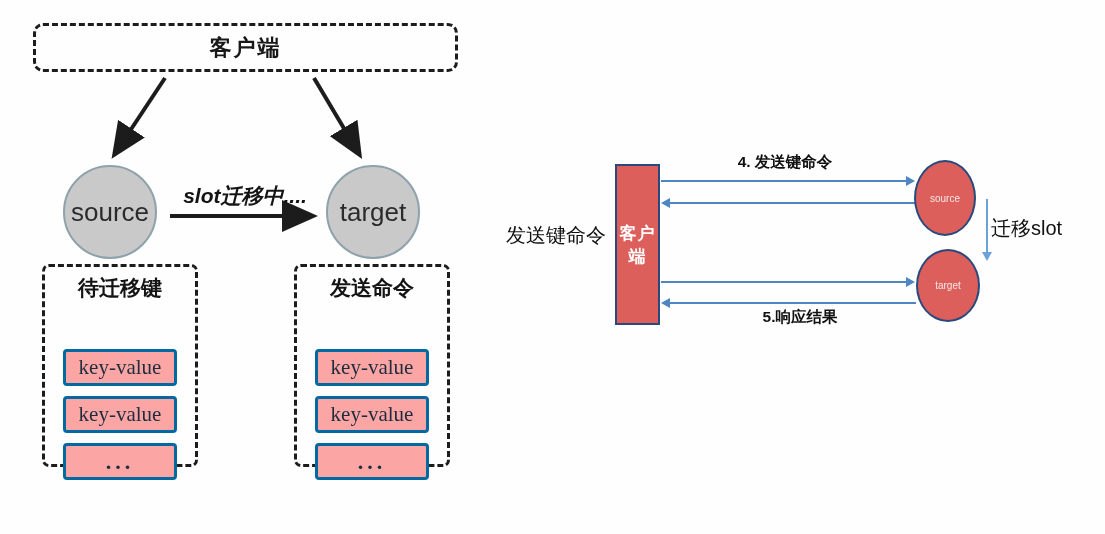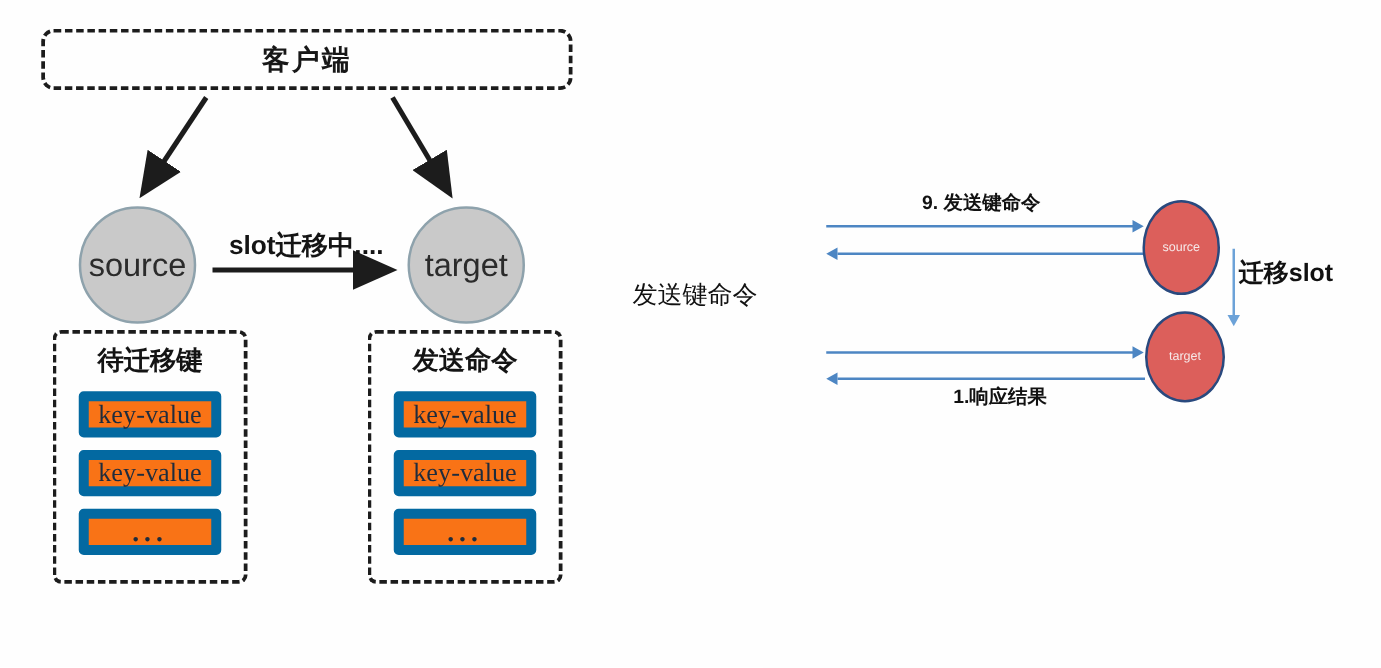--- a/index.html
+++ b/index.html
@@ -20,36 +20,36 @@
   .gray-circle{
     width:94px;height:94px;border-radius:50%;
     background:#c9c9c9;border:2px solid #8ea2ac;
     display:flex;align-items:center;justify-content:center;
     font-size:26px;color:#2b2b2b;box-sizing:border-box;
   }
   .src-circle{left:63px;top:165px;}
   .tgt-circle{left:326px;top:165px;}
 
   .slot-label{left:172px;top:182px;width:146px;text-align:center;
-    font-size:21px;font-weight:600;color:#141414;}
+    font-size:21px;font-weight:600;color:#141414;font-style:italic;}
 
   .keys-box{
     border:3px dashed #1c1c1c;border-radius:7px;box-sizing:border-box;
-    display:flex;flex-direction:column;align-items:center;
+    display:flex;flex-direction:column;align-items:center;gap:36px;
   }
   .pending-box{left:42px;top:264px;width:156px;height:203px;}
   .migrated-box{left:294px;top:264px;width:156px;height:203px;}
   .keys-title{margin-top:7px;font-size:21px;font-weight:bold;color:#141414;}
   .keys-items{margin-top:11px;display:flex;flex-direction:column;gap:10px;width:100%;
     align-items:center;}
   .key-row{
-    width:114px;height:37px;border:8px solid #0369a1;border-radius:4px;
+    width:114px;height:37px;border:3px solid #0369a1;border-radius:4px;
     display:flex;align-items:center;justify-content:center;box-sizing:border-box;
     font-family:"Liberation Serif","DejaVu Serif",serif;
-    font-size:21px;color:#1f2c3d;background:#f97316;
+    font-size:21px;color:#1f2c3d;background:#fca5a5;
   }
   .key-row.dots{font-weight:bold;letter-spacing:4px;font-size:22px;}
 
   
   .ask-label{left:506px;top:222px;font-size:20px;font-weight:500;color:#111;}
 
   .client-rect{
     left:615px;top:164px;width:45px;height:161px;box-sizing:border-box;
     background:#dc5f5b;border:2px solid #29497e;
     display:flex;flex-direction:column;align-items:center;justify-content:center;
@@ -69,21 +69,21 @@
   .h-line{height:2px;background:#4d86c3;}
   .head-right{width:0;height:0;border-top:5px solid transparent;border-bottom:5px solid transparent;
     border-left:9px solid #4d86c3;}
   .head-left{width:0;height:0;border-top:5px solid transparent;border-bottom:5px solid transparent;
     border-right:9px solid #4d86c3;}
   .head-down{width:0;height:0;border-left:5px solid transparent;border-right:5px solid transparent;
     border-top:9px solid #6ca2d8;}
   .v-line{width:2px;background:#6ca2d8;}
 
   .msg-label{font-size:15.5px;font-weight:bold;color:#111;text-align:center;}
-  .migrate-slot-label{left:991px;top:205px;font-size:20px;font-weight:700;color:#111;}
+  .migrate-slot-label{left:991px;top:215px;font-size:20px;font-weight:400;color:#111;}
 </style>
 </head>
 <body>
 
 <div id="canvas">
 
   <div class="abs sketch-box client-box">
     <span>客户端</span>
   </div>
 
@@ -119,34 +119,38 @@
     <div class="keys-title">发送命令</div>
     <div class="keys-items">
       <div class="key-row">key-value</div>
       <div class="key-row">key-value</div>
       <div class="key-row dots">...</div>
     </div>
   </div>
 
   <div class="abs ask-label">发送键命令</div>
 
+  <div class="abs client-rect">
+    <span>客户</span>
+    <span>端</span>
+  </div>
 
-  <div class="abs msg-label" style="left:695px;top:152px;width:180px;">9. 发送键命令</div>
+  <div class="abs msg-label" style="left:695px;top:152px;width:180px;">4. 发送键命令</div>
   <div class="abs h-line" style="left:661px;top:180px;width:246px;"></div>
   <div class="abs head-right" style="left:906px;top:176px;"></div>
 
   <div class="abs head-left" style="left:661px;top:198px;"></div>
   <div class="abs h-line" style="left:670px;top:202px;width:245px;"></div>
 
   <div class="abs h-line" style="left:661px;top:281px;width:246px;"></div>
   <div class="abs head-right" style="left:906px;top:277px;"></div>
 
   <div class="abs head-left" style="left:661px;top:298px;"></div>
   <div class="abs h-line" style="left:670px;top:302px;width:246px;"></div>
-  <div class="abs msg-label" style="left:710px;top:307px;width:180px;">1.响应结果</div>
+  <div class="abs msg-label" style="left:710px;top:307px;width:180px;">5.响应结果</div>
 
   <div class="abs red-circle r-src">
     <span>source</span>
   </div>
   <div class="abs red-circle r-tgt">
     <span>target</span>
   </div>
 
   <div class="abs v-line" style="left:986px;top:199px;height:53px;"></div>
   <div class="abs head-down" style="left:982px;top:252px;"></div>

